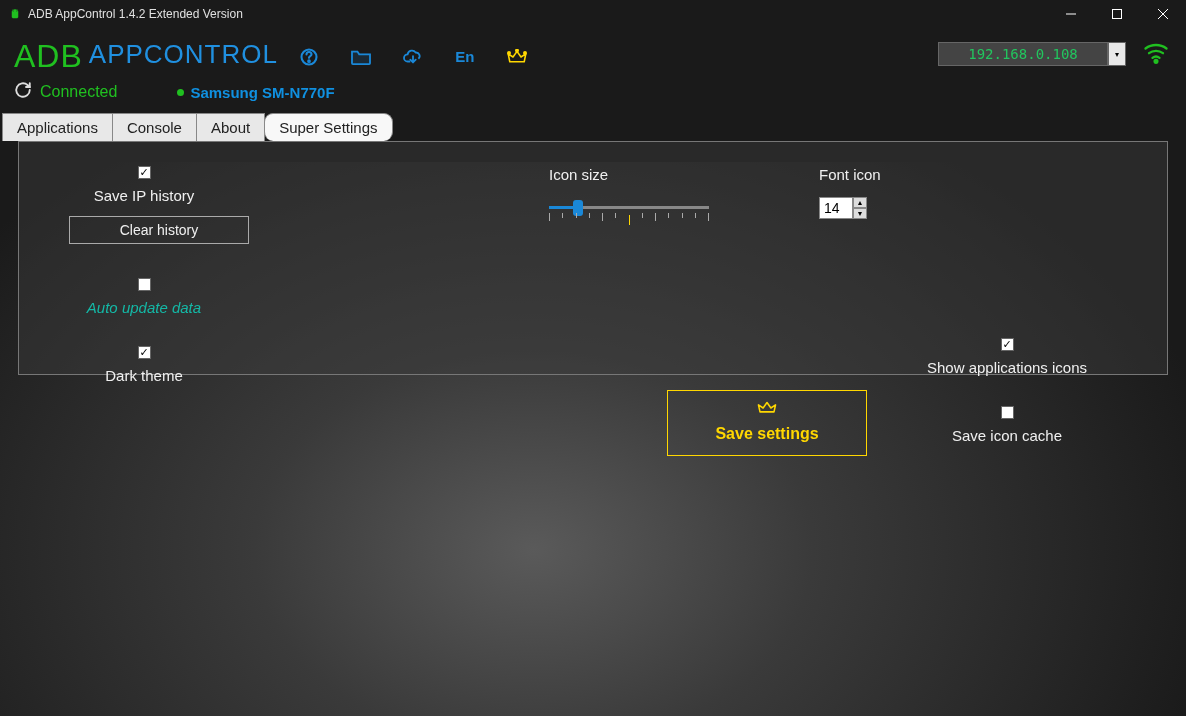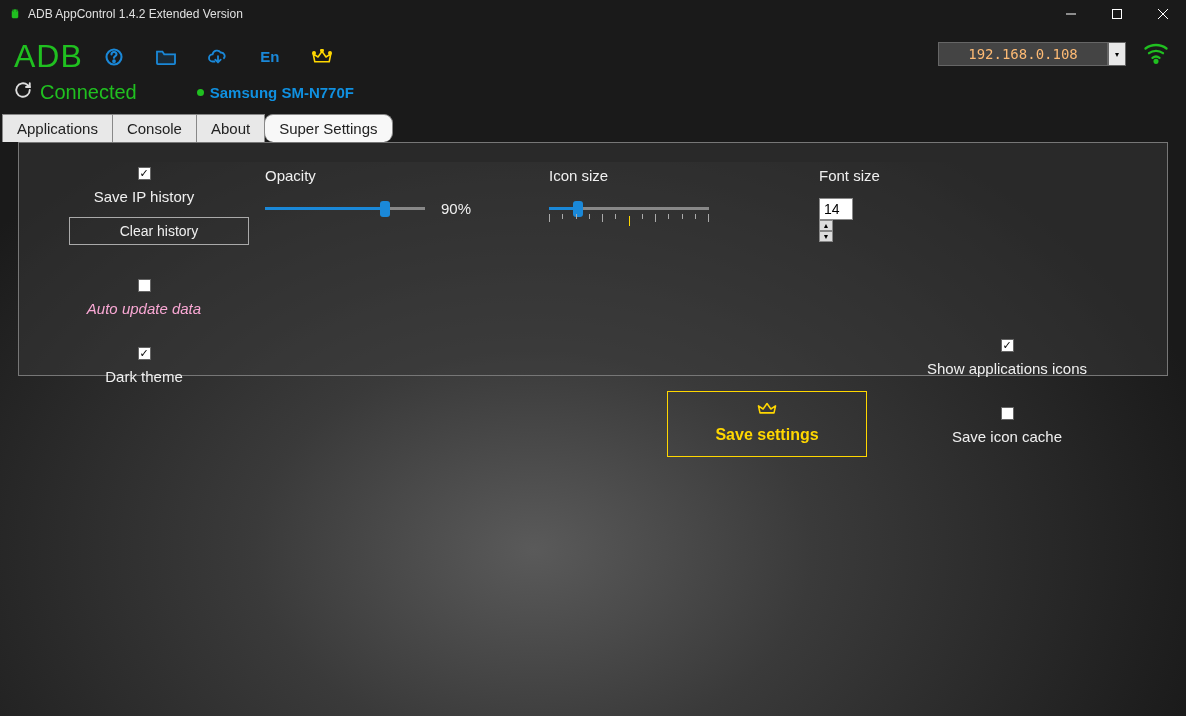--- a/index.html
+++ b/index.html
@@ -13,27 +13,27 @@
 .win-btn { width: 46px; height: 28px; display: flex; align-items: center; justify-content: center; color: #fff; font-size: 14px; cursor: pointer; }
 
 
 .header { padding: 10px 14px 4px 14px; display: flex; align-items: center; position: relative; }
 .logo-adb { font-family: "Segoe UI Light", "Segoe UI", sans-serif; font-size: 32px; font-weight: 300; color: #20c020; letter-spacing: 1px; }
 .logo-appcontrol { font-family: "Segoe UI Light", "Segoe UI", sans-serif; font-size: 26px; font-weight: 300; color: #2090e0; margin-left: 6px; position: relative; top: -2px; letter-spacing: 1px; }
 .toolbar-icons { display: flex; gap: 30px; margin-left: 20px; align-items: center; }
 .tb-icon { color: #1a88d8; cursor: pointer; display: flex; align-items: center; justify-content: center; width: 22px; height: 22px; }
 .crown-icon { color: #ffd700; }
 .ip-box { position: absolute; right: 60px; top: 14px; display: flex; }
-.ip-input { width: 170px; height: 24px; background: #444; border: 1px solid #666; color: #fdba74; font-family: monospace; font-size: 14px; padding: 0 6px; text-align: center; }
+.ip-input { width: 170px; height: 24px; background: #444; border: 1px solid #666; color: #22c55e; font-family: monospace; font-size: 14px; padding: 0 6px; text-align: center; }
 .ip-drop { width: 18px; height: 24px; background: #e8e8e8; border: 1px solid #666; display: flex; align-items: center; justify-content: center; font-size: 8px; cursor: pointer; }
 .wifi-icon { position: absolute; right: 16px; top: 12px; color: #20c020; }
 
 
 .status-row { padding: 2px 14px 10px 14px; display: flex; align-items: center; gap: 60px; }
-.refresh-connected { display: flex; align-items: center; gap: 8px; color: #20c020; font-size: 20px; font-weight: 300; }
+.refresh-connected { display: flex; align-items: center; gap: 8px; color: #20c020; font-size: 16px; font-weight: 300; }
 .refresh-icon { color: #ccc; }
 .device-name { color: #1090e0; font-size: 15px; font-weight: 600; display: flex; align-items: center; gap: 6px; }
 .device-dot { width: 7px; height: 7px; border-radius: 50%; background: #20c020; }
 
 
 .tabs { display: flex; padding-left: 2px; }
 .tab { padding: 5px 14px; background: #e8e8e8; color: #222; font-size: 15px; border: 1px solid #888; border-bottom: none; margin-right: -1px; cursor: pointer; }
 .tab.active { background: #f8f8f8; z-index: 2; border-radius: 9px; }
 
 
@@ -41,41 +41,41 @@
 .bg-layer { position: absolute; left: 0; top: 162px; right: 0; bottom: 0; background: radial-gradient(ellipse 700px 500px at 45% 70%, #5a5a5a 0%, #3a3a3a 40%, #2a2a2a 70%, #1a1a1a 100%); z-index: -1; }
 
 .row { display: flex; }
 .col { display: flex; flex-direction: column; }
 .col1 { width: 210px; }
 .col2 { width: 300px; }
 .col3 { width: 240px; }
 .col4 { flex: 1; }
 
 .check-row { display: flex; align-items: center; gap: 8px; color: #f0f0f0; font-size: 15px; margin-bottom: 12px; flex-direction: column; }
-.check-row.red { color: #f9a8d4; font-style: italic; }
+.check-row.red { color: #14b8a6; font-style: italic; }
 .checkbox { width: 13px; height: 13px; background: #fff; border: 1px solid #666; display: flex; align-items: center; justify-content: center; cursor: pointer; }
 .checkbox.checked::after { content: "✓"; font-size: 11px; color: #000; line-height: 1; }
 
 .btn-clear { margin-left: 30px; padding: 5px 20px; background: transparent; border: 1px solid #aaa; color: #f0f0f0; font-size: 14px; cursor: pointer; }
 
 .label { color: #f0f0f0; font-size: 15px; margin-bottom: 14px; }
 
 
 .slider-wrap { display: flex; align-items: center; gap: 16px; }
 .slider { position: relative; width: 160px; height: 20px; }
 .slider-track { position: absolute; top: 9px; left: 0; right: 0; height: 3px; background: #888; }
 .slider-fill { position: absolute; top: 9px; left: 0; height: 3px; background: #1a88d8; }
 .slider-thumb { position: absolute; top: 3px; width: 10px; height: 16px; background: #1a88d8; border-radius: 3px; transform: translateX(-50%); cursor: grab; }
 .slider-val { color: #f0f0f0; font-size: 15px; }
 .ticks { display: flex; justify-content: space-between; margin-top: 2px; }
 .tick { width: 1px; height: 5px; background: #aaa; }
 .tick.long { height: 8px; }
 .tick.accent { height: 10px; background: #ffd700; position: relative; top: 2px; }
 
-.font-spinner { display: flex; align-items: flex-start; flex-direction: column; }
+.font-spinner { display: flex; align-items: flex-start; }
 .font-input { width: 34px; height: 22px; background: #fff; border: 1px solid #888; font-size: 14px; padding: 0 4px; }
 .spin-btns { display: flex; flex-direction: column; }
 .spin { width: 14px; height: 11px; background: #ddd; border: 1px solid #888; font-size: 7px; display: flex; align-items: center; justify-content: center; cursor: pointer; }
 
 .save-btn { border: 1px solid #ffd700; color: #ffd700; padding: 10px 30px 12px 30px; text-align: center; cursor: pointer; font-size: 16px; font-weight: 600; display: flex; flex-direction: column; align-items: center; gap: 6px; width: 200px; margin-left: auto; }
 .save-btn .crown { font-size: 16px; }
 
 </style>
 </head>
 <body>
@@ -106,20 +106,21 @@
         <svg width="10" height="10">
           <line x1="0" y1="0" x2="10" y2="10" stroke="#fff" stroke-width="1"></line>
           <line x1="10" y1="0" x2="0" y2="10" stroke="#fff" stroke-width="1"></line>
         </svg>
       </div>
   </div>
 </div>
 
 <div class="header">
   <span class="logo-adb">ADB</span>
+  <span class="logo-appcontrol">APPCONTROL</span>
   <div class="toolbar-icons">
     <span class="tb-icon">
       <svg width="20" height="20" viewBox="0 0 24 24" fill="none" stroke="#1a88d8" stroke-width="2.5">
           <circle cx="12" cy="12" r="9"></circle>
           <path d="M9 9a3 3 0 0 1 6 0c0 2-3 2-3 4" stroke-linecap="round"></path>
           <circle cx="12" cy="17" r="1" fill="#1a88d8"></circle>
         </svg>
     </span>
     <span class="tb-icon">
       <svg width="22" height="18" viewBox="0 0 24 20" fill="none" stroke="#1a88d8" stroke-width="2">
@@ -195,31 +196,20 @@
         <span>Auto update data</span>
       </div>
       <div style="height:18px"></div>
       <div class="check-row">
         <span class="checkbox checked"></span>
         <span>Dark theme</span>
       </div>
     </div>
 
     <div class="col col2">
-      <div style="padding-left:16px;">
-        <div class="label">Opacity</div>
-        <div class="slider-wrap">
-          <div class="slider">
-            <div class="slider-track"></div>
-            <div class="slider-fill" style="width:75%"></div>
-            <div class="slider-thumb" style="left:75%"></div>
-          </div>
-          <span class="slider-val">90%</span>
-        </div>
-      </div>
       <div style="height:46px"></div>
       <div style="padding-left:190px;">
       </div>
     </div>
 
     <div class="col col3">
       <div class="label">Icon size</div>
       <div class="slider" style="width:160px">
         <div class="slider-track"></div>
         <div class="slider-fill" style="width:18%"></div>
@@ -237,21 +227,21 @@
             <span class="tick"></span>
             <span class="tick"></span>
             <span class="tick"></span>
           <span class="tick long"></span>
         </div>
       </div>
     </div>
 
     <div class="col col4">
       <div style="padding-left:30px;">
-        <div class="label">Font size</div>
+        <div class="label">Font icon</div>
         <div class="font-spinner">
           <input class="font-input" value="14" style="">
           <div class="spin-btns">
             <div class="spin">▲</div>
             <div class="spin">▼</div>
           </div>
         </div>
       </div>
     </div>
   </div>

